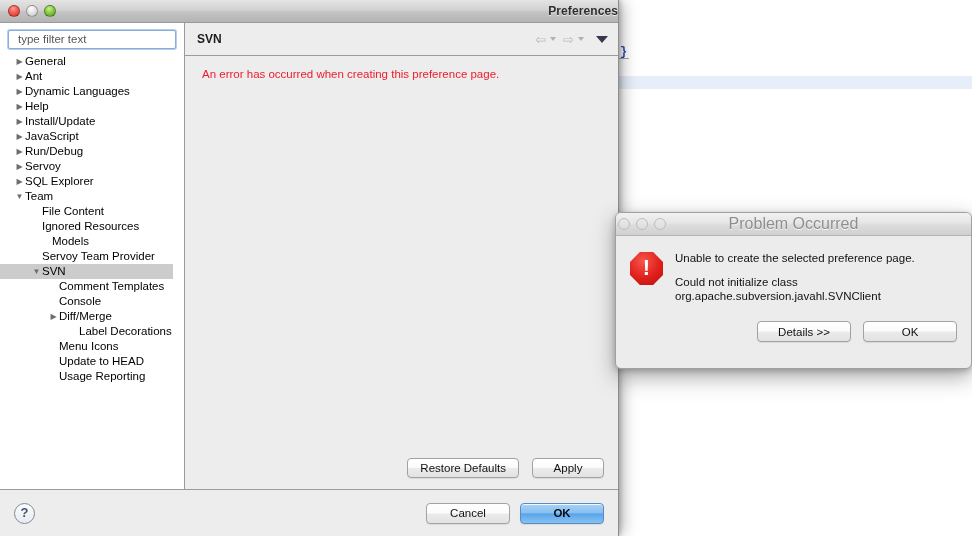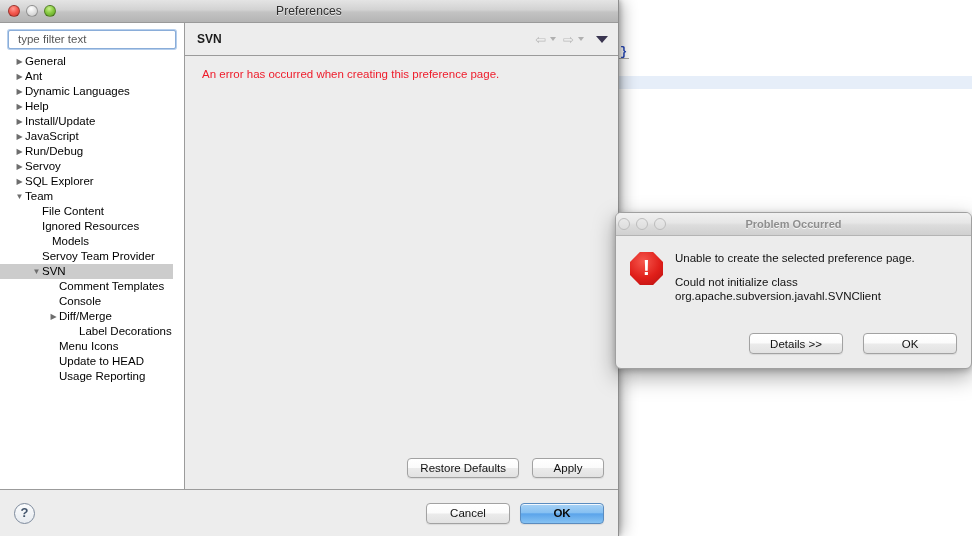--- a/index.html
+++ b/index.html
@@ -63,23 +63,23 @@
     position: relative;
     height: 23px;
     background: linear-gradient(to bottom, #e4e4e4 0%, #d2d2d2 45%, #c3c3c3 55%, #b4b4b4 100%);
     border-bottom: 1px solid #9a9a9a;
     display: flex;
     align-items: center;
   }
   #prefs-title {
     position: absolute;
     left: 0; right: 0;
-    text-align: center;
+    text-align: right;
     font-size: 12px;
-    font-weight: normal;
+    font-weight: bold;
     color: #2f2f2f;
     text-shadow: 0 1px 0 rgba(255,255,255,0.65);
     letter-spacing: .1px;
   }
   .traffic-lights {
     display: flex;
     gap: 6px;
     margin-left: 8px;
     position: relative;
     z-index: 2;
@@ -312,22 +312,22 @@
     background: linear-gradient(to bottom, #f1f1f1 0%, #e6e6e6 45%, #dcdcdc 55%, #d0d0d0 100%);
     border-bottom: 1px solid #b4b4b4;
     display: flex;
     align-items: center;
     position: relative;
   }
   #problem-title {
     position: absolute;
     left: 0; right: 0;
     text-align: center;
-    font-size: 11px;
-    font-weight: bold;
+    font-size: 16px;
+    font-weight: normal;
     color: #8e8e8e;
     text-shadow: 0 1px 0 rgba(255,255,255,0.8);
   }
   .traffic-lights.inactive { margin-left: 2px; gap: 6px; z-index: 2; }
   .tl.inactive {
     background: linear-gradient(to bottom, #e9e9e9, #dddddd);
     border: 1px solid #bcbcbc;
   }
   #problem-content {
     display: flex;
@@ -357,23 +357,23 @@
   }
   .msg-block { padding-top: 1px; }
   .msg-line {
     font-size: 11.5px;
     color: #111111;
     line-height: 14px;
   }
   .msg-gap { height: 10px; }
   #problem-buttons {
     position: absolute;
-    right: 14px; bottom: 14px;
-    display: flex;
-    gap: 20px;
+    right: 14px; bottom: 26px;
+    display: flex;
+    gap: 12px;
   }
   #problem-buttons .aqua-btn { height: 21px; min-width: 94px; }
 </style>
 </head>
 <body>
 
 <div id="root">
 
   <div id="bg-editor">
     <div id="bg-rule"></div>

